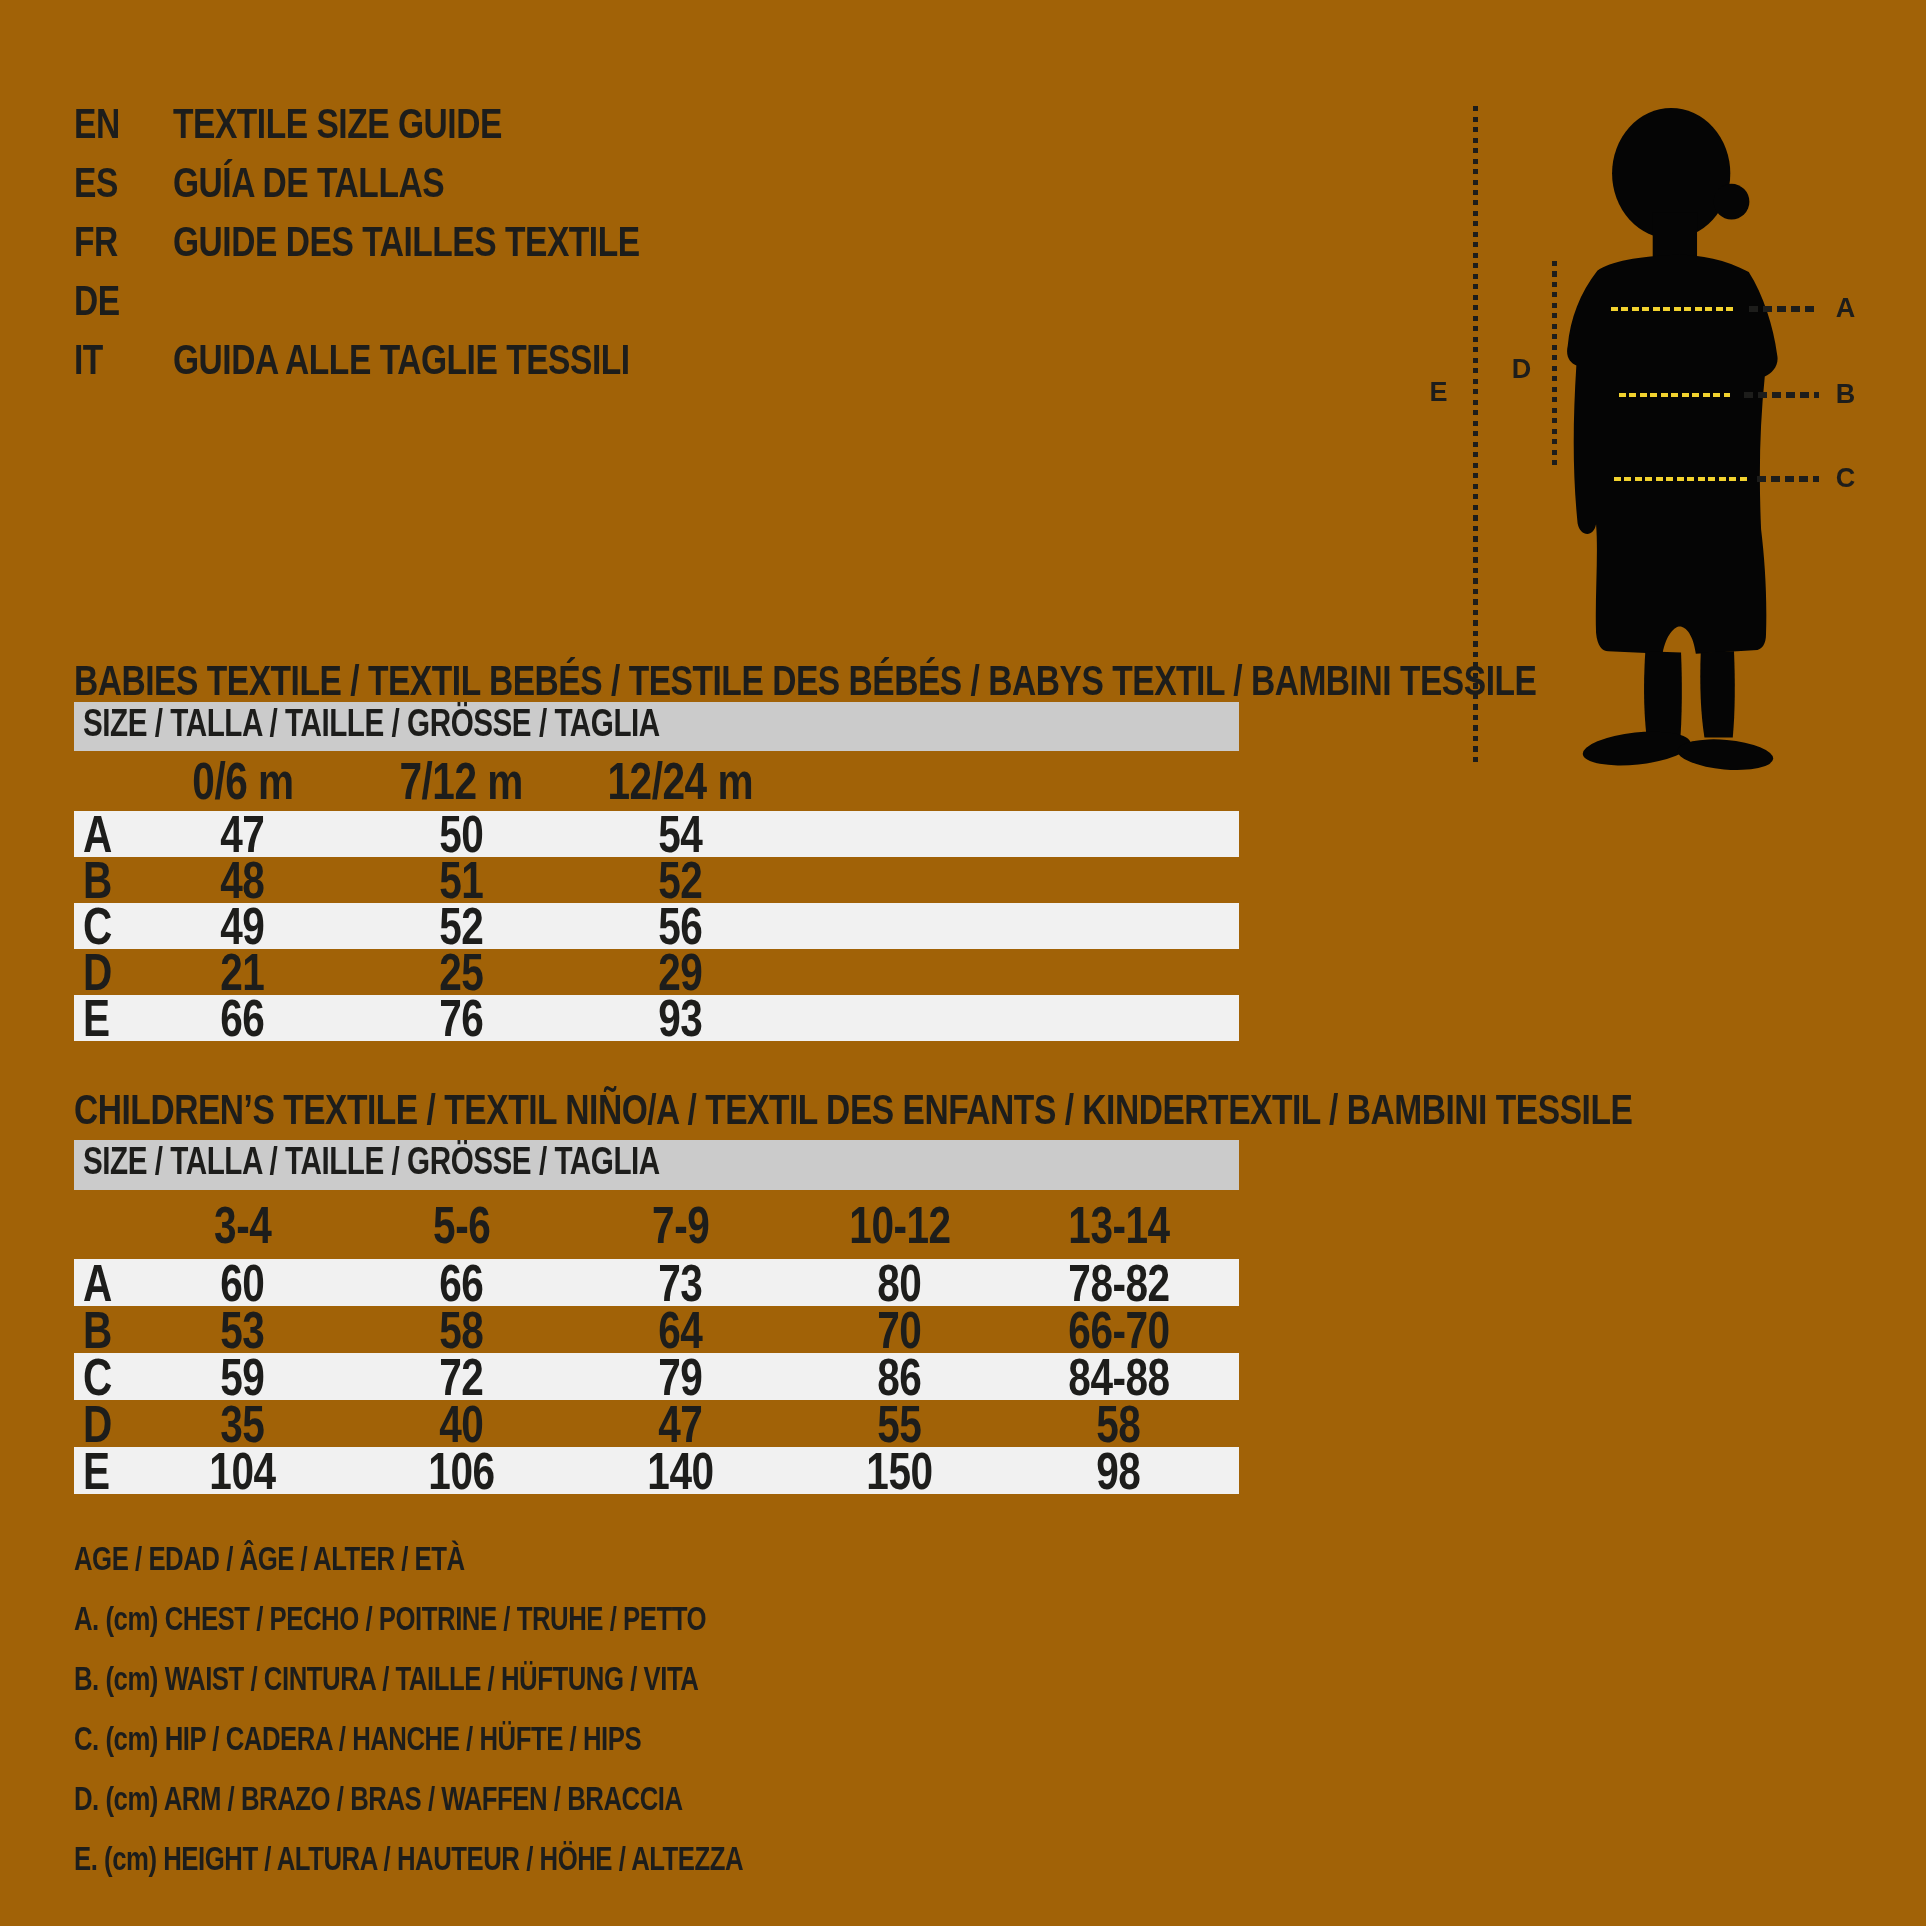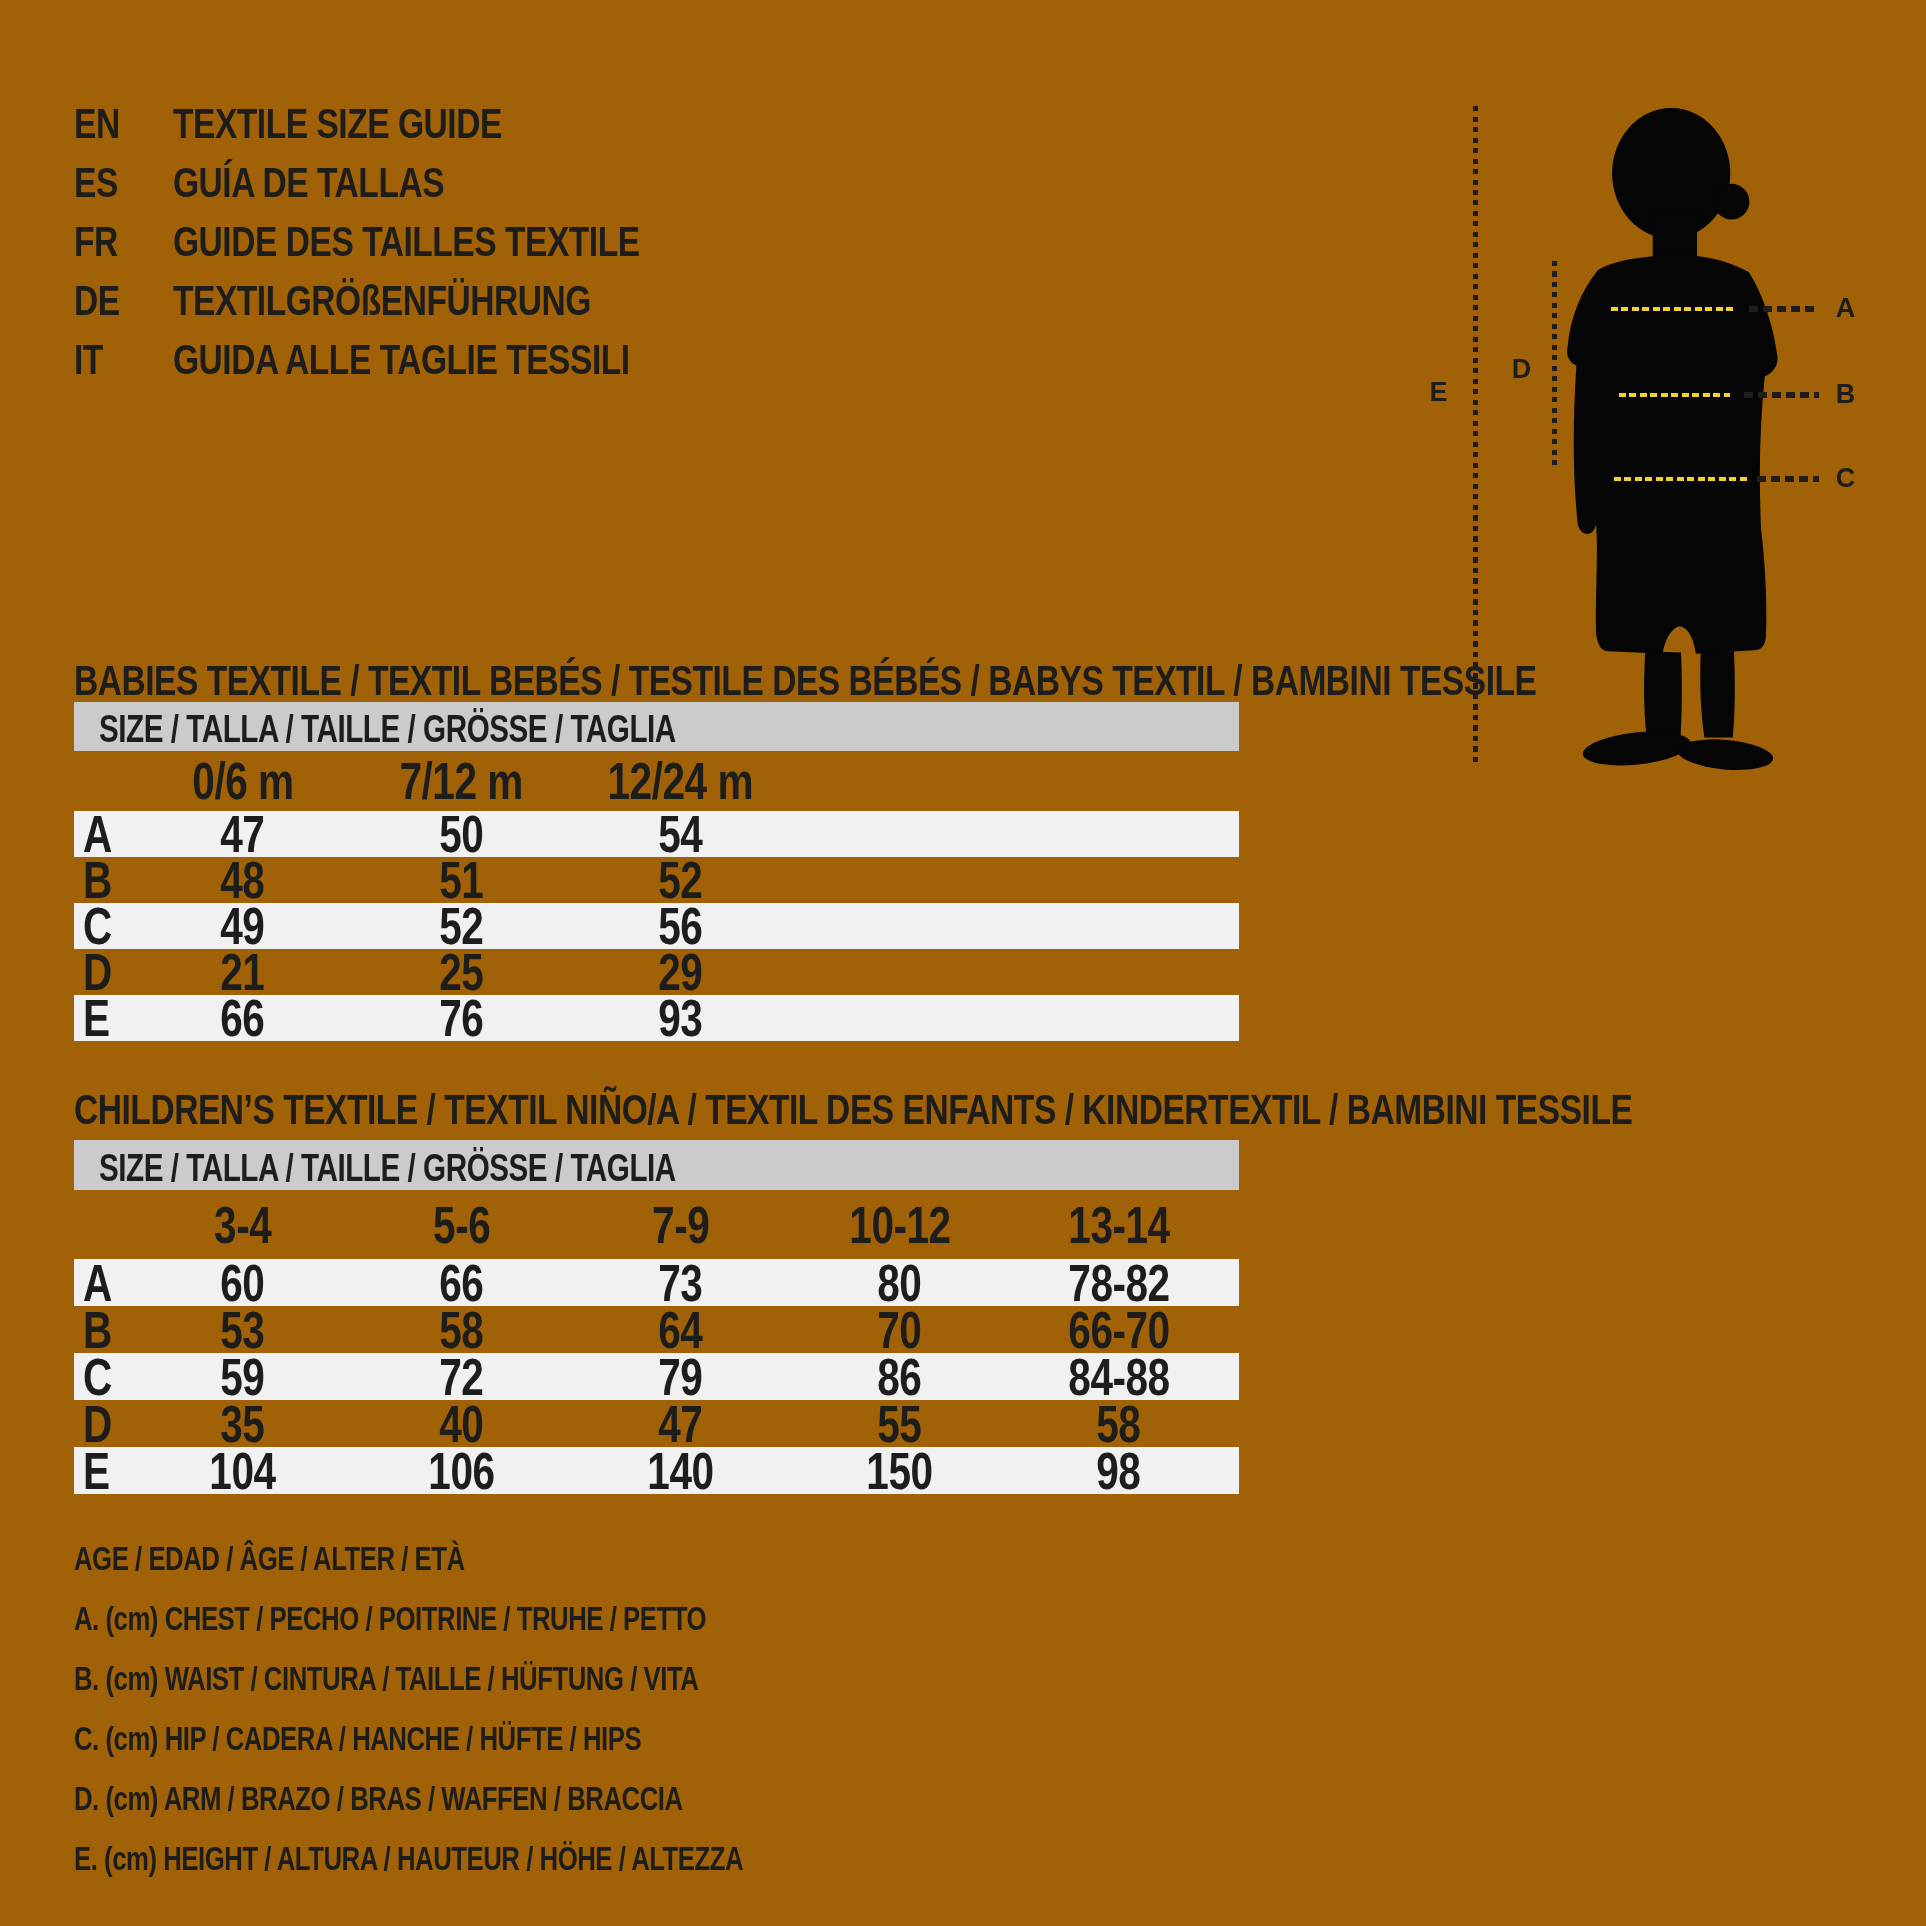--- a/index.html
+++ b/index.html
@@ -15,21 +15,21 @@
 
   
   .lang-row { display:flex; height:59px; align-items:center; font-size:43px; }
   .lang-code { width:99px; }
 
   
   .sec-title { font-size:43px; line-height:52px; white-space:nowrap; }
 
   
   .size-table { width:1165px; }
-  .size-bar { height:49px; background:#cbcbcb; display:flex; align-items:flex-end; padding-left:25px; box-sizing:border-box; font-size:38px; }
+  .size-bar { height:49px; background:#cbcbcb; display:flex; align-items:flex-start; padding-left:9px; box-sizing:border-box; font-size:38px; }
   .thead-row, .trow { display:flex; align-items:center; font-size:52px; }
   .letter-cell { width:59px; padding-left:8.6px; box-sizing:border-box; }
   .val-cell { width:219px; text-align:center; }
   .striped { background:#f1f1f1; }
 
   
   .legend-line { font-size:33px; line-height:60px; white-space:nowrap; }
 
   
   .fig-label { width:43px; text-align:center; font-size:27px; line-height:37px; font-weight:700; }
@@ -51,21 +51,20 @@
     <div class="lang-row">
       <div class="lang-code"><span class="cx oxl">ES</span></div>
       <div><span class="cx oxl">GUÍA DE TALLAS</span></div>
     </div>
     <div class="lang-row">
       <div class="lang-code"><span class="cx oxl">FR</span></div>
       <div><span class="cx oxl">GUIDE DES TAILLES TEXTILE</span></div>
     </div>
     <div class="lang-row">
       <div class="lang-code"><span class="cx oxl">DE</span></div>
-      <div><span class="cx oxl">TEXTILGRÖßENFÜHRUNG</span></div>
     </div>
     <div class="lang-row">
       <div class="lang-code"><span class="cx oxl">IT</span></div>
       <div><span class="cx oxl">GUIDA ALLE TAGLIE TESSILI</span></div>
     </div>
   </div>
 
   <svg class="abs" style="left:1516px; top:104px;" width="351" height="672" viewBox="0 0 570 1090" aria-hidden="true">
     <ellipse class="fill" cx="252" cy="112" rx="96" ry="106"></ellipse>
     <circle class="fill" cx="350" cy="158" r="29"></circle>

